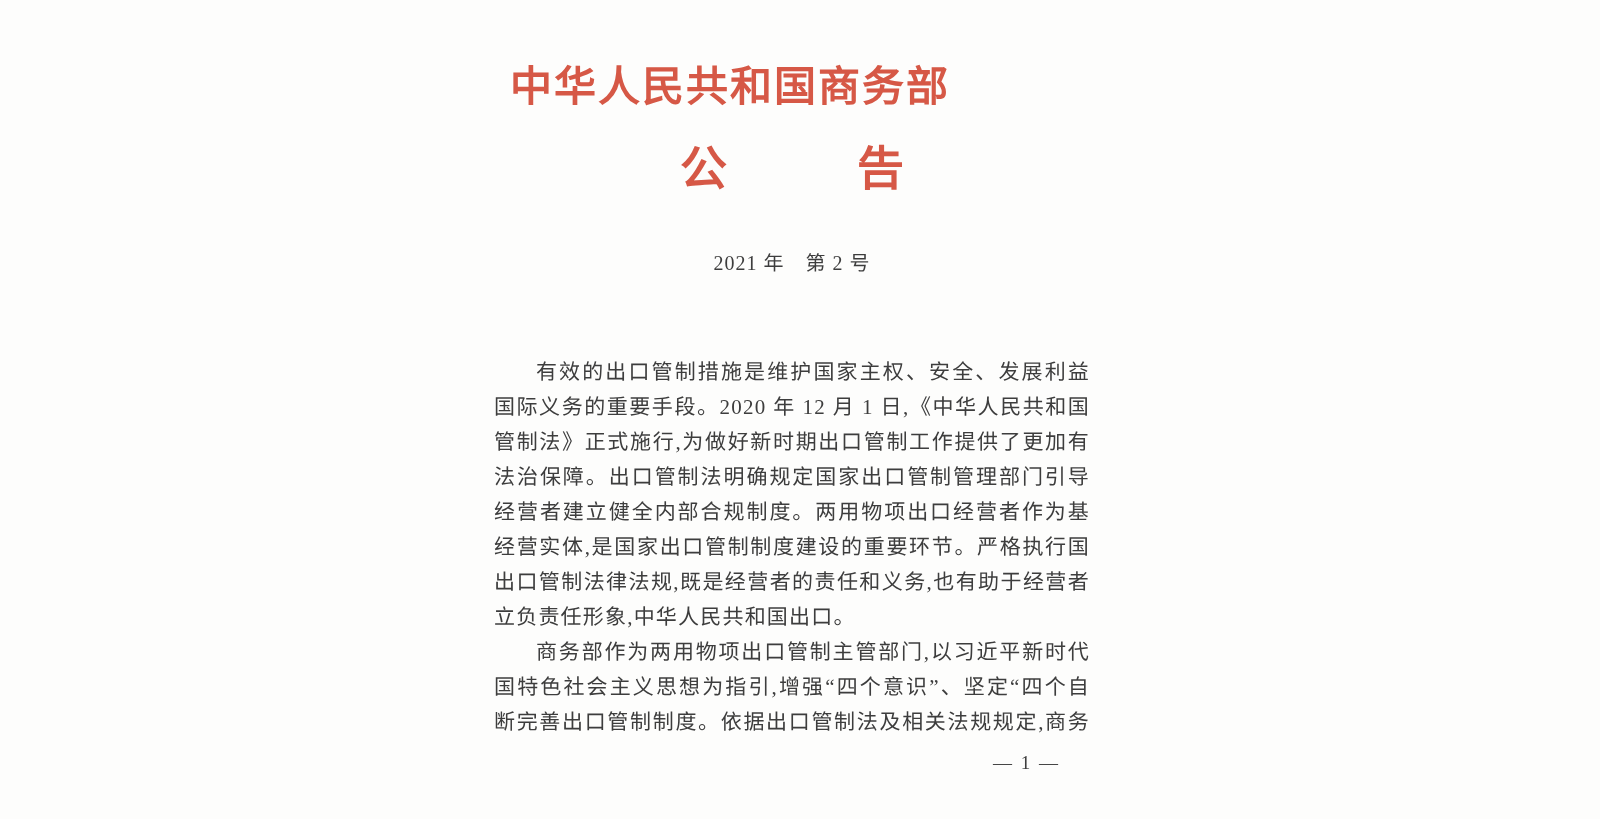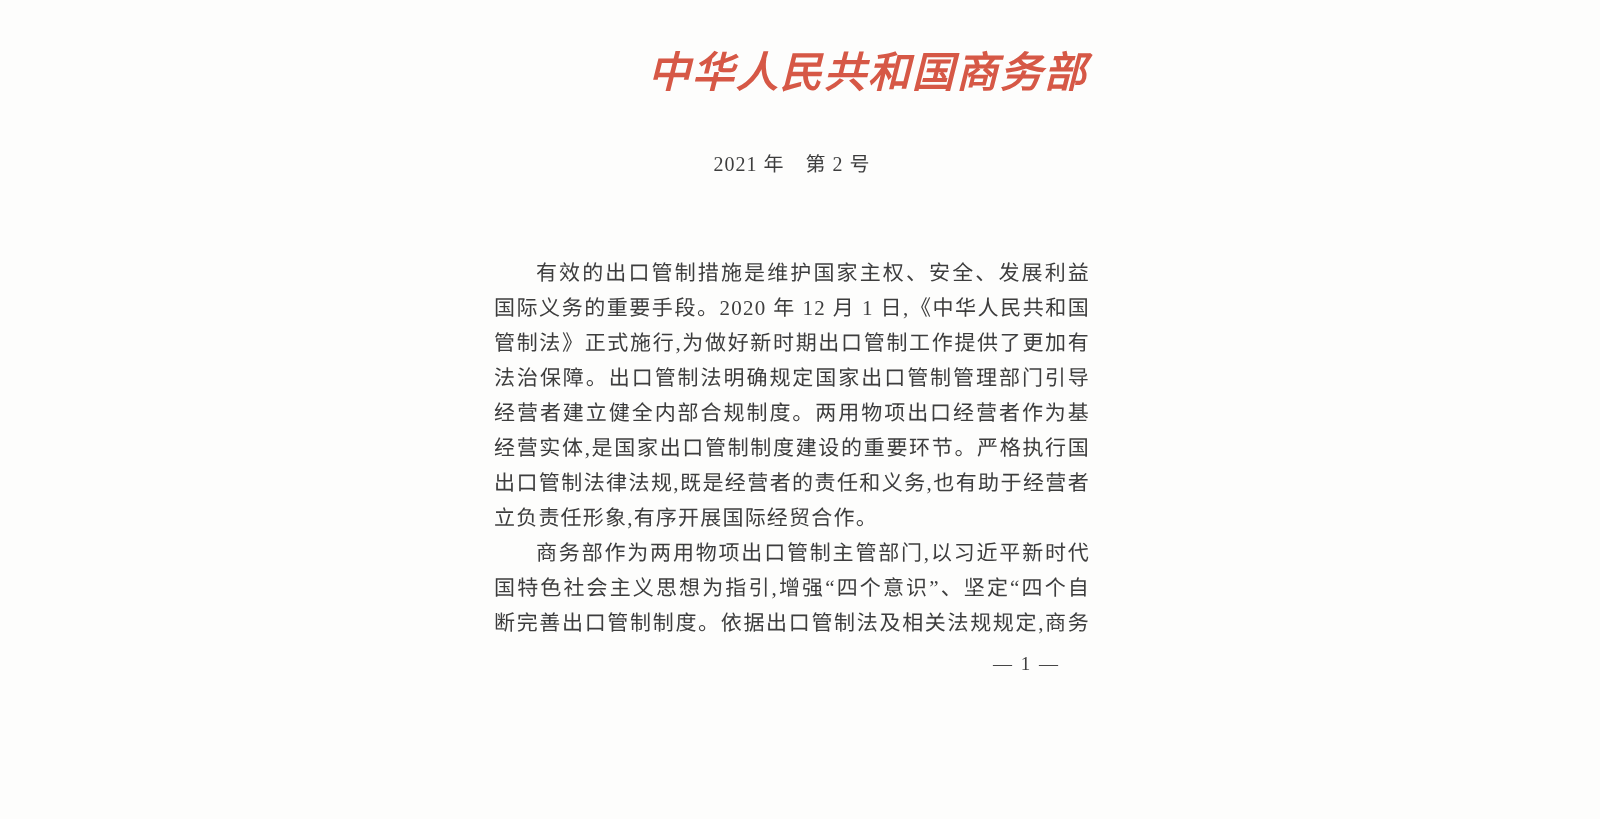--- a/index.html
+++ b/index.html
@@ -25,29 +25,28 @@
     position: relative;
   }
   .content {
     width: 596px;
     margin: 0 auto;
     position: relative;
     left: -8px;
     padding-top: 50px;
   }
   .doc-title {
-    margin: 2px;
+    margin: 16px;
     font-size: 42px;
     line-height: 1;
     font-weight: bold;
-    text-align: right;
+    text-align: left;
     letter-spacing: 2px;
     color: var(--title_red);
     white-space: nowrap;
-    font-style: italic;
   }
   .doc-subtitle {
     margin: 38px 0 0 0;
     font-size: 47px;
     line-height: 1;
     font-weight: bold;
     text-align: center;
     letter-spacing: 12px;
     text-indent: 12px; 
     color: var(--title_red);
@@ -89,29 +88,30 @@
     padding-right: 30px;
     color: var(--text_dark);
   }
 </style>
 </head>
 <body>
 
 <div class="page">
   <div class="content">
     <h1 class="doc-title">中华人民共和国商务部</h1>
+    <h2 class="doc-subtitle">公　　告</h2>
     <div class="doc-number">2021 年　第 2 号</div>
     <div class="doc-body" id="doc-body">
         <div class="body-line indent">有效的出口管制措施是维护国家主权、安全、发展利益和履行</div>
         <div class="body-line">国际义务的重要手段。2020 年 12 月 1 日,《中华人民共和国出口</div>
         <div class="body-line">管制法》正式施行,为做好新时期出口管制工作提供了更加有力的</div>
         <div class="body-line">法治保障。出口管制法明确规定国家出口管制管理部门引导出口</div>
         <div class="body-line">经营者建立健全内部合规制度。两用物项出口经营者作为基本的</div>
         <div class="body-line">经营实体,是国家出口管制制度建设的重要环节。严格执行国家</div>
         <div class="body-line">出口管制法律法规,既是经营者的责任和义务,也有助于经营者树</div>
-        <div class="body-line no-fill">立负责任形象,有序开展国际经贸合作。</div>
+        <div class="body-line no-fill">立负责任形象,中华人民共和国出口。</div>
         <div class="body-line indent">商务部作为两用物项出口管制主管部门,以习近平新时代中</div>
         <div class="body-line">国特色社会主义思想为指引,增强“四个意识”、坚定“四个自信”、</div>
         <div class="body-line">断完善出口管制制度。依据出口管制法及相关法规规定,商务部</div>
       </div>
     <div class="page-number">— 1 —</div>
   </div>
 </div>
 
 </body></html>

